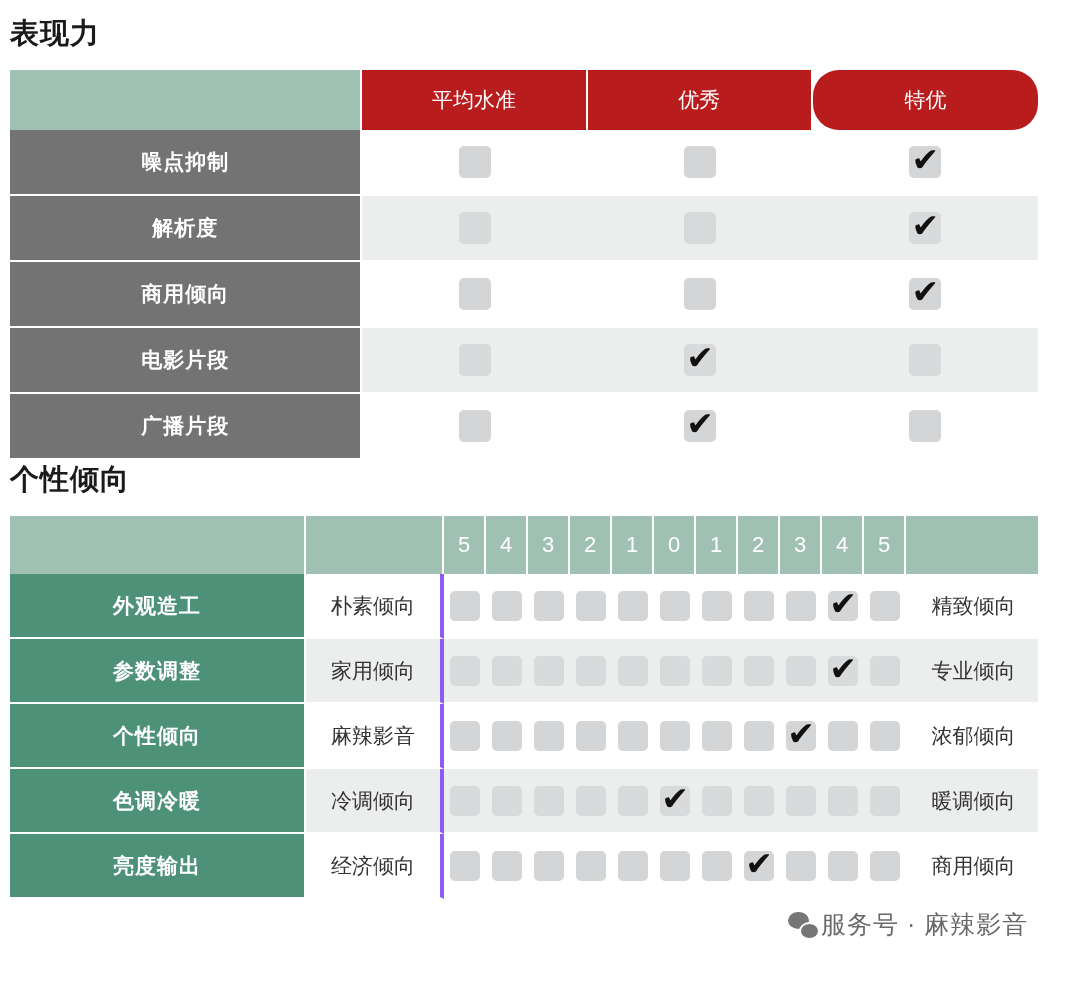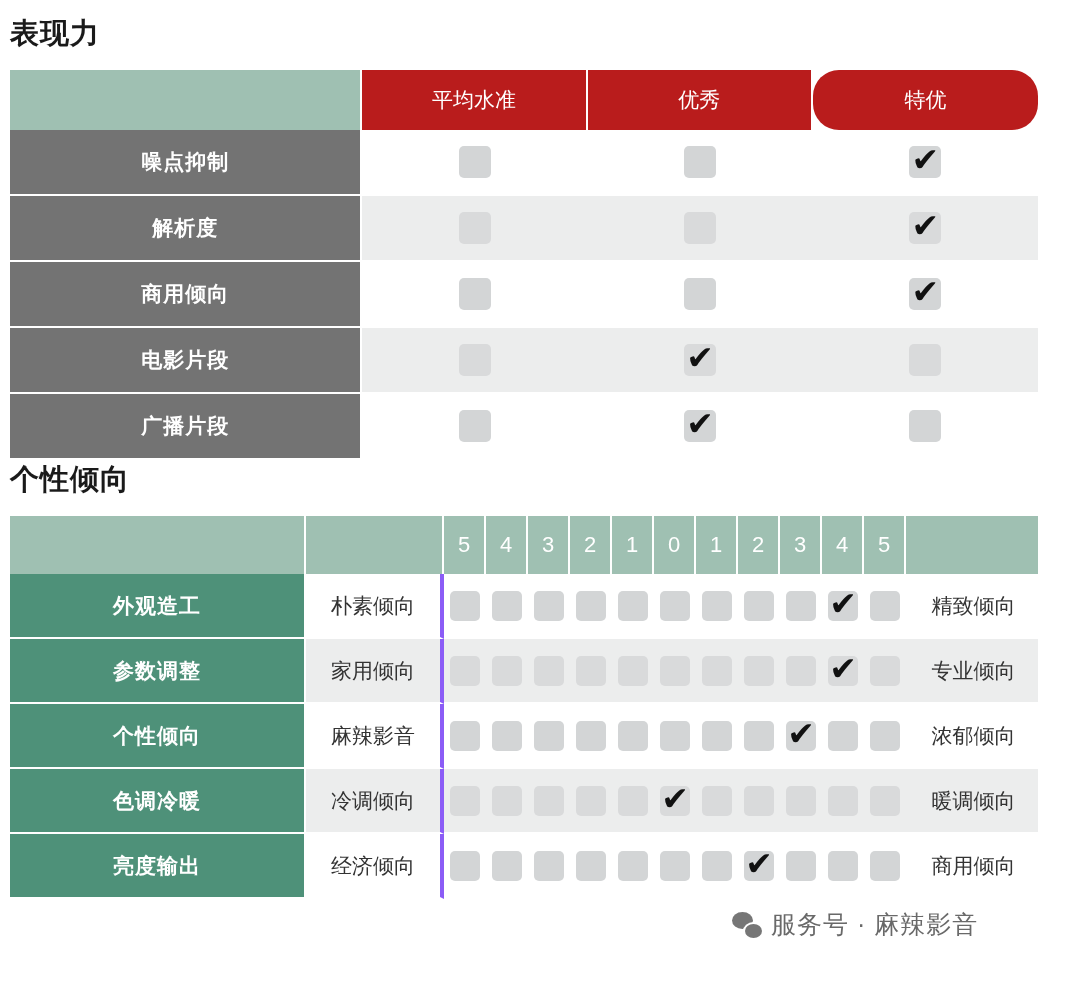--- a/index.html
+++ b/index.html
@@ -140,25 +140,25 @@
     background: #ffffff;
     border-bottom: 2px solid #ffffff;
   }
   .t2 tr.alt td.cell,
   .t2 tr.alt td.sidetext { background: #eceded; }
   .t2 .box { width: 30px; height: 30px; }
 
   
   .watermark {
     position: absolute;
-    left: 732px;
+    left: 788px;
     top: 908px;
     display: flex;
     align-items: center;
-    gap: 9px;
+    gap: 3px;
     font-size: 25px;
     color: #5d5d5d;
     letter-spacing: 1px;
     opacity: 0.92;
     pointer-events: none;
     text-align: center;
   }
   .wechat-icon {
     width: 30px;
     height: 26px;

